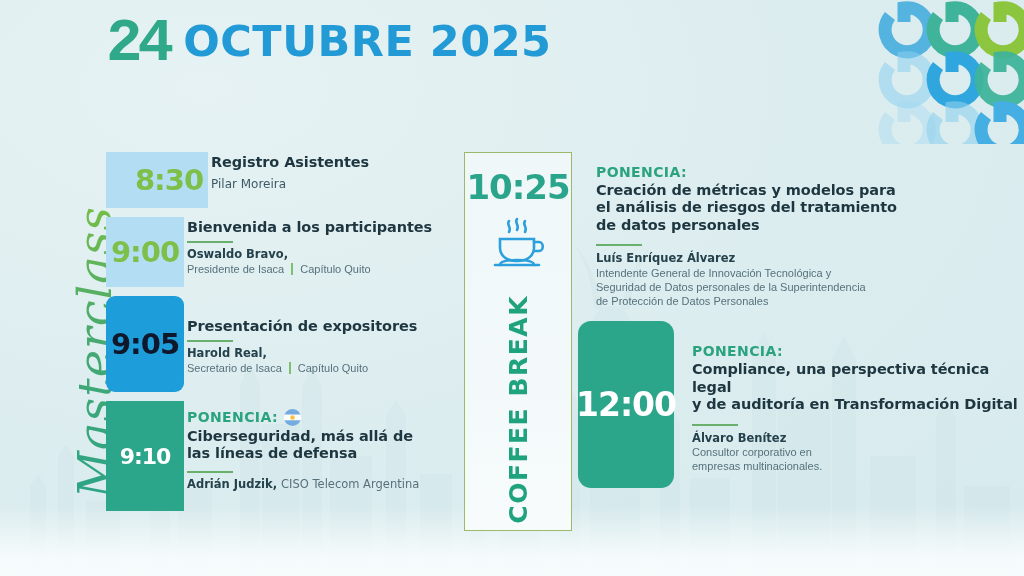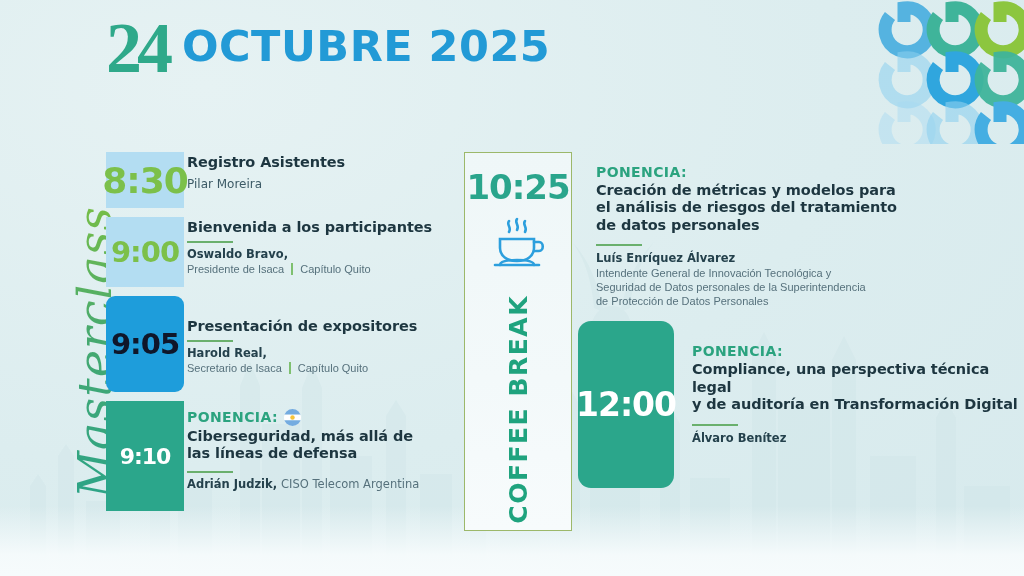--- a/index.html
+++ b/index.html
@@ -19,21 +19,21 @@
   .bottomfade{position:absolute;left:0;bottom:0;width:1024px;height:70px;
     background:linear-gradient(to bottom, rgba(245,250,251,0) 0%, rgba(246,251,252,.95) 70%, #f6fbfc 100%);
     pointer-events:none;}
 
   
   .rings{position:absolute;top:-6px;right:-4px;width:180px;height:150px;pointer-events:none;}
 
   
   .header{position:absolute;left:106px;top:18px;display:flex;align-items:center;gap:14px;}
   .day{
-    font-family:Liberation Serif, serif;font-weight:700;font-size:72px;line-height:.86;
+    font-family:Liberation Mono, monospace;font-weight:700;font-size:61px;line-height:.86;
     color:#2fa98a;letter-spacing:-5px;
   }
   .month{
     font-family:"DejaVu Sans",sans-serif;font-weight:700;font-size:43px;line-height:1;
     color:#229ad6;letter-spacing:.5px;padding-bottom:5px;
   }
 
   
   .masterclass{
     position:absolute;left:-65px;top:325px;width:320px;text-align:center;
@@ -164,21 +164,21 @@
   <div class="header">
     <div class="day">24</div>
     <div class="month">OCTUBRE 2025</div>
   </div>
 
   <div class="masterclass">Masterclass</div>
 
   <div class="col-left">
 
     <div class="row" style="margin-bottom:9px;">
-      <div class="timebox tb-lightblue" style="width:78px;height:56px;font-size:36px;">8:30</div>
+      <div class="timebox tb-lightblue" style="width:78px;height:56px;font-size:29px;padding-left:24px;">8:30</div>
       <div class="content">
         <div class="ptitle">Registro Asistentes</div>
         <div style="height:6px"></div>
         <div class="speaker" style="font-weight:400;font-size:12px;color:#3c5a66;">Pilar Moreira</div>
       </div>
     </div>
 
     <div class="row" style="margin-bottom:9px;">
       <div class="timebox tb-lightblue" style="width:78px;height:70px;font-size:29px;">9:00</div>
       <div class="content">
@@ -260,17 +260,19 @@
     <div class="row">
       <div class="timebox tb-teal" style="width:96px;height:167px;font-size:33px;border-radius:13px;">12:00</div>
       <div class="content" style="padding-top:22px;padding-left:18px;">
         <div class="ponencia">
           <span>PONENCIA:</span>
         </div>
         <div class="ptitle" style="white-space:pre-line;">Compliance, una perspectiva técnica legal
 y de auditoría en Transformación Digital</div>
         <div class="rule" style="margin-top:10px;"></div>
         <div class="speaker" style="margin-top:5px;">Álvaro Benítez</div>
+        <div class="role" style="white-space:pre-line;">Consultor corporativo en
+empresas multinacionales.</div>
       </div>
     </div>
   </div>
 
 </div>
 
 </body></html>

